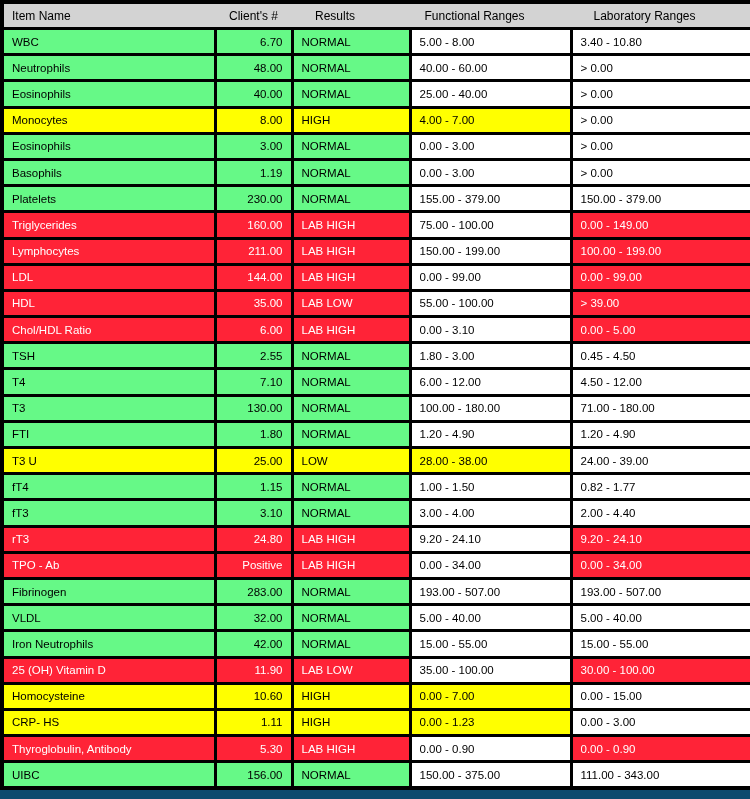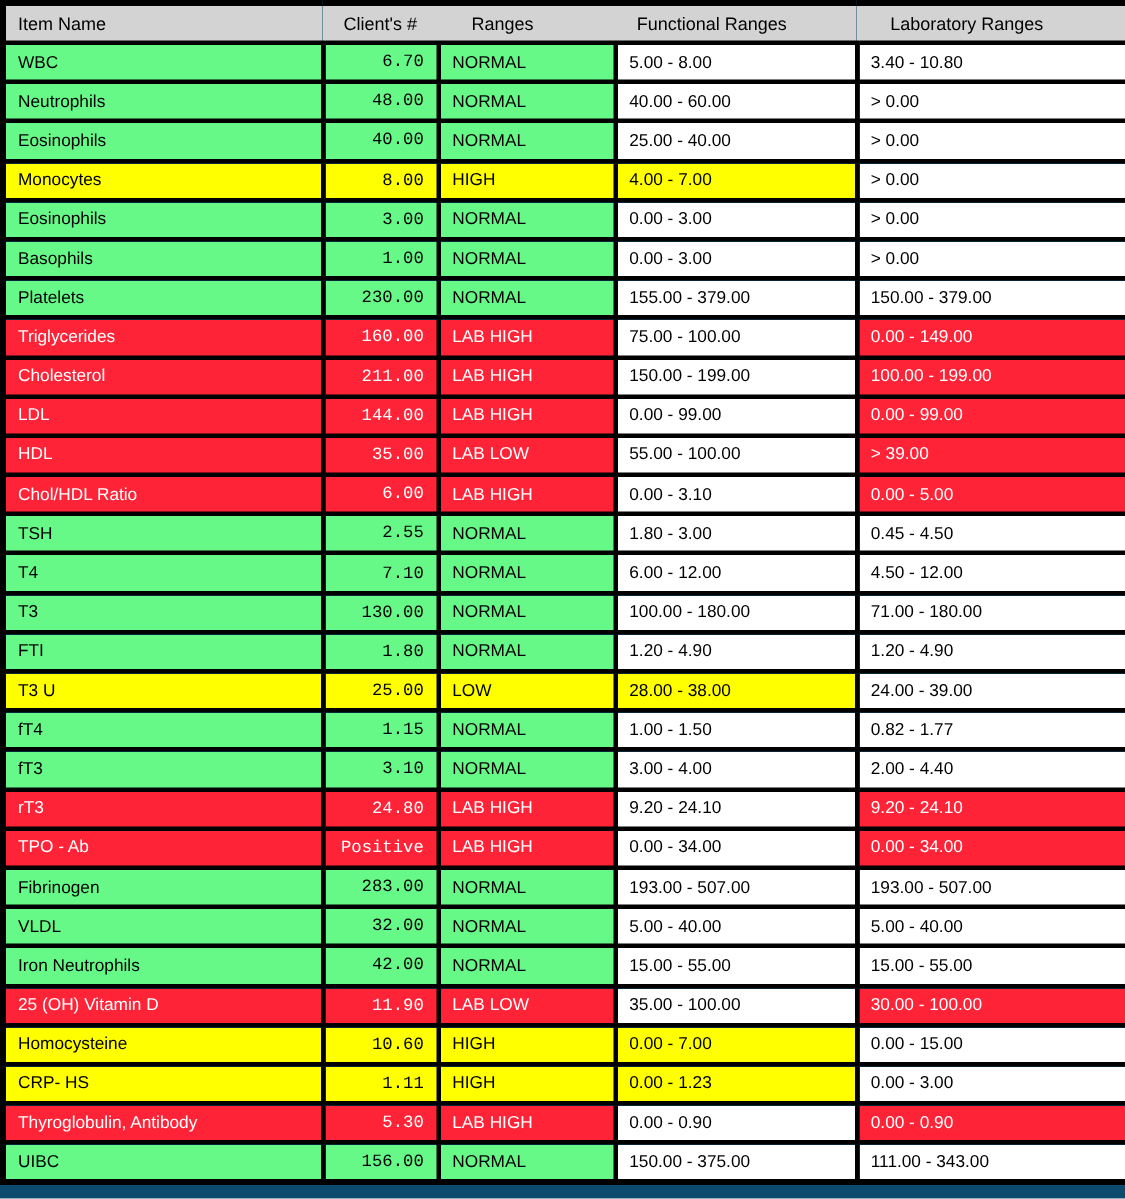--- a/index.html
+++ b/index.html
@@ -39,21 +39,21 @@
     font-size: 12px;
   }
   thead th.col-item   { text-align: left; }
   thead th.col-functional, thead th.col-laboratory, thead th.col-results { padding-right: 40px; }
   tbody td {
     border: 3px solid var(--border, #000);
     height: 23.2px;
     background: #ffffff;
   }
   td.cell-item, td.cell-result, td.cell-functional, td.cell-laboratory { text-align: left; }
-  td.cell-client { text-align: right; font-family: Liberation Mono, monospace; }
+  td.cell-client { text-align: right; }
 
   tr.green td.cell-item,
   tr.green td.cell-client,
   tr.green td.cell-result { background: var(--green, #66F987); }
 
   tr.yellow td.cell-item,
   tr.yellow td.cell-client,
   tr.yellow td.cell-result,
   tr.yellow td.cell-functional { background: var(--yellow, #FFFF00); }
 
@@ -74,21 +74,21 @@
       <col style="width:213px">
       <col style="width:77px">
       <col style="width:118px">
       <col style="width:161px">
       <col style="width:181px">
     </colgroup>
     <thead>
       <tr>
         <th class="col-item">Item Name</th>
         <th class="col-client">Client's #</th>
-        <th class="col-results">Ranges</th>
+        <th class="col-results">Results</th>
         <th class="col-functional">Functional Ranges</th>
         <th class="col-laboratory">Laboratory Ranges</th>
       </tr>
     </thead>
     <tbody id="rows">
         <tr class="green">
           <td class="cell-item">WBC</td>
           <td class="cell-client">6.70</td>
           <td class="cell-result">NORMAL</td>
           <td class="cell-functional">5.00 - 8.00</td>
@@ -117,41 +117,41 @@
         </tr>
         <tr class="green">
           <td class="cell-item">Eosinophils</td>
           <td class="cell-client">3.00</td>
           <td class="cell-result">NORMAL</td>
           <td class="cell-functional">0.00 - 3.00</td>
           <td class="cell-laboratory">&gt; 0.00</td>
         </tr>
         <tr class="green">
           <td class="cell-item">Basophils</td>
-          <td class="cell-client">1.00</td>
+          <td class="cell-client">1.19</td>
           <td class="cell-result">NORMAL</td>
           <td class="cell-functional">0.00 - 3.00</td>
           <td class="cell-laboratory">&gt; 0.00</td>
         </tr>
         <tr class="green">
           <td class="cell-item">Platelets</td>
           <td class="cell-client">230.00</td>
           <td class="cell-result">NORMAL</td>
           <td class="cell-functional">155.00 - 379.00</td>
           <td class="cell-laboratory">150.00 - 379.00</td>
         </tr>
         <tr class="red">
           <td class="cell-item">Triglycerides</td>
           <td class="cell-client">160.00</td>
           <td class="cell-result">LAB HIGH</td>
           <td class="cell-functional">75.00 - 100.00</td>
           <td class="cell-laboratory">0.00 - 149.00</td>
         </tr>
         <tr class="red">
-          <td class="cell-item">Cholesterol</td>
+          <td class="cell-item">Lymphocytes</td>
           <td class="cell-client">211.00</td>
           <td class="cell-result">LAB HIGH</td>
           <td class="cell-functional">150.00 - 199.00</td>
           <td class="cell-laboratory">100.00 - 199.00</td>
         </tr>
         <tr class="red">
           <td class="cell-item">LDL</td>
           <td class="cell-client">144.00</td>
           <td class="cell-result">LAB HIGH</td>
           <td class="cell-functional">0.00 - 99.00</td>

